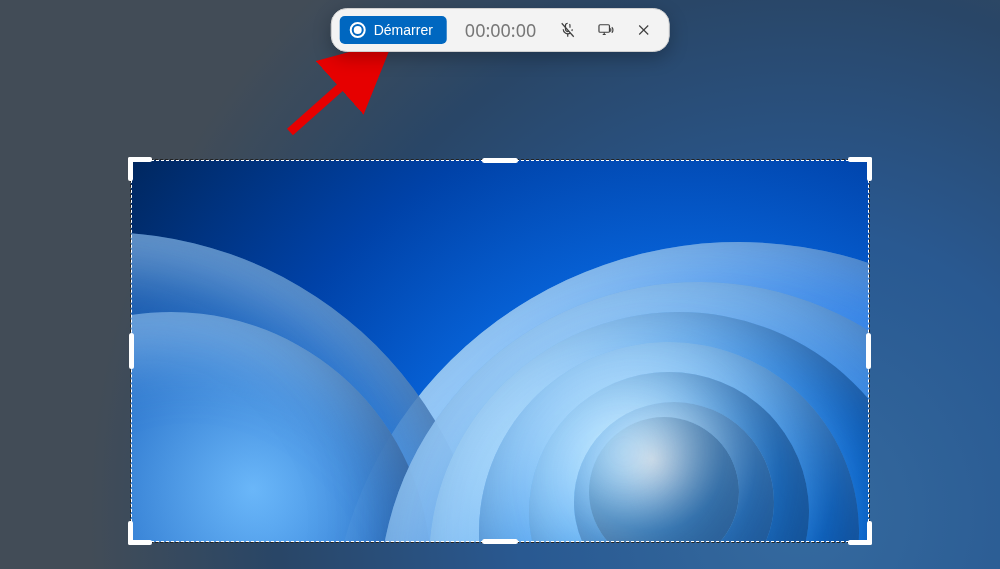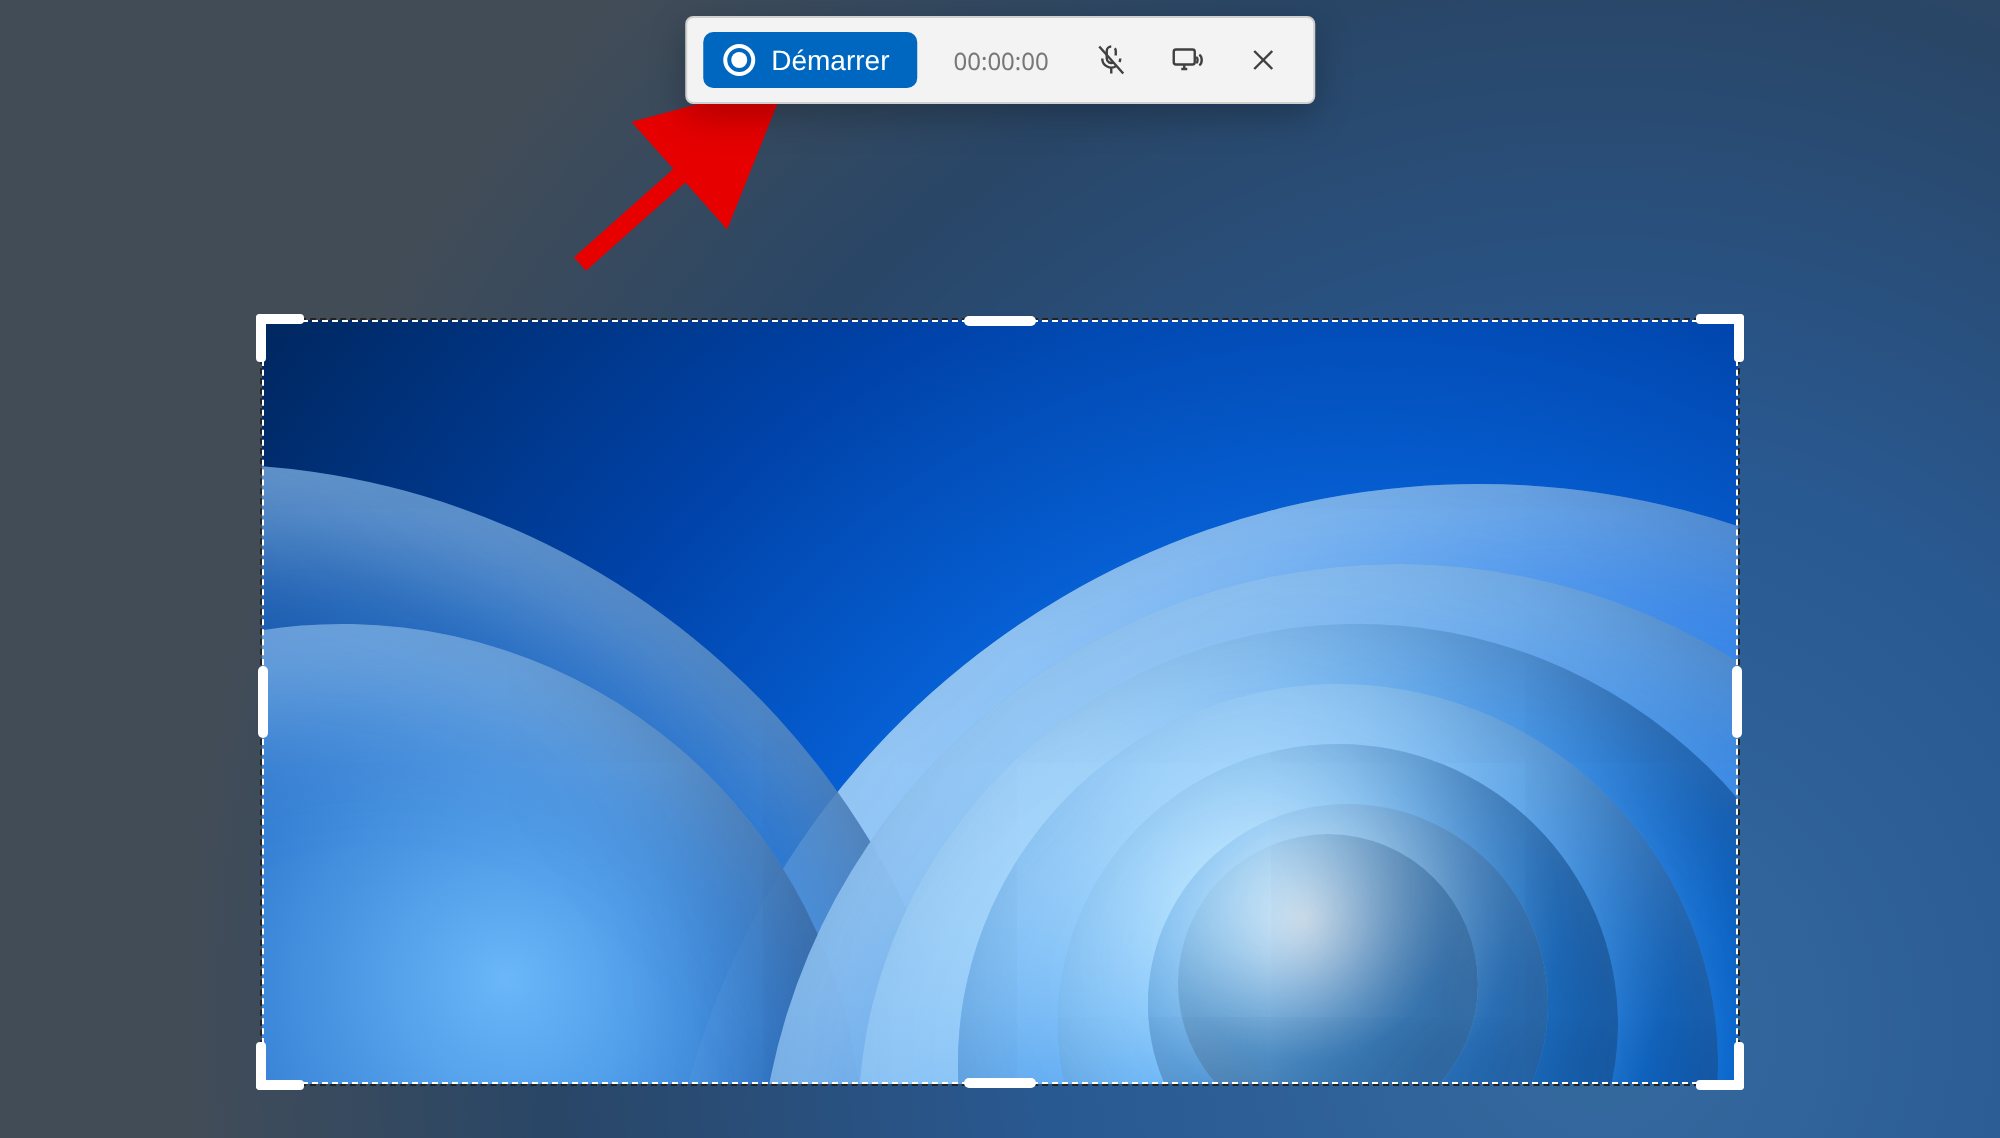--- a/index.html
+++ b/index.html
@@ -40,21 +40,21 @@
     .toolbar {
       position: absolute;
       top: 8px;
       left: 50%;
       transform: translateX(-50%);
       display: flex;
       align-items: center;
       gap: 4px;
       background: #f3f3f3;
       border: 1px solid #d0d0d0;
-      border-radius: 4px;
+      border-radius: 16px;
       box-shadow: 0 6px 18px rgba(0, 0, 0, 0.25);
       padding: 6px 8px;
       z-index: 20;
     }
 
     .start-btn {
       display: flex;
       align-items: center;
       gap: 8px;
       background: #0067c0;
@@ -79,21 +79,21 @@
 
     .record-icon-inner {
       width: 8px;
       height: 8px;
       border-radius: 50%;
       background: #fff;
     }
 
     .timer {
       color: #777;
-      font-size: 12px;
+      font-size: 18px;
       padding: 0 10px 0 14px;
       font-variant-numeric: tabular-nums;
       text-align: center;
     }
 
     .icon-btn {
       width: 34px;
       height: 30px;
       display: flex;
       align-items: center;

